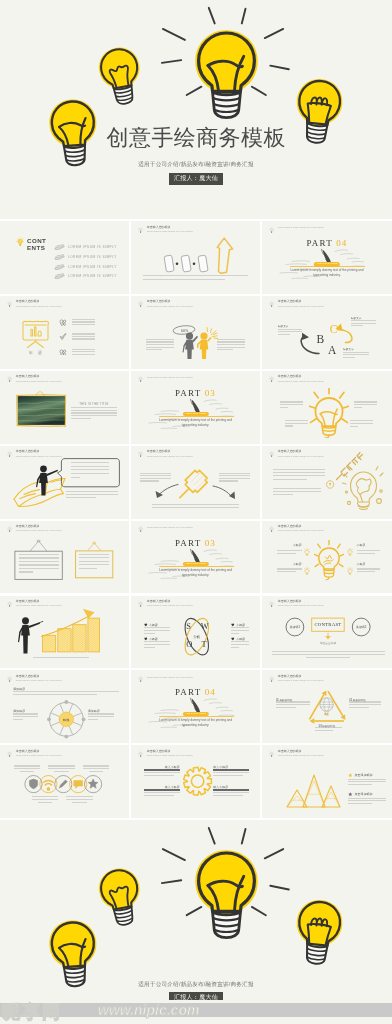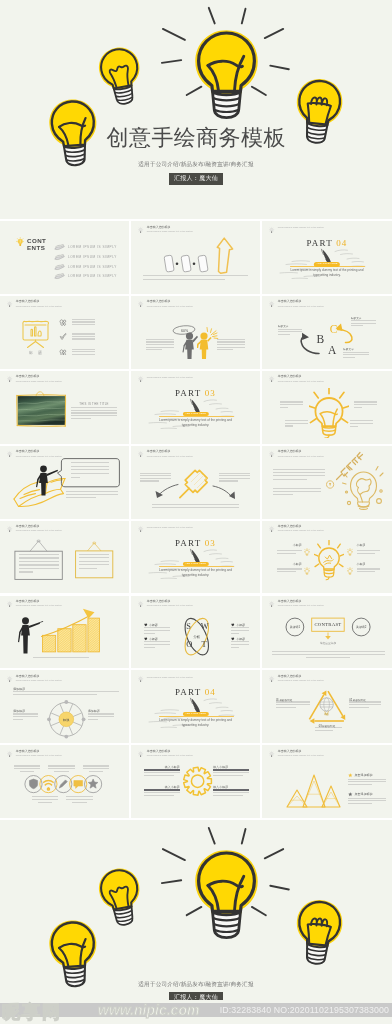--- a/index.html
+++ b/index.html
@@ -1307,17 +1307,16 @@
       <use href="#bulb" x="191.5" y="847" width="70" height="93"></use>
       <g transform="rotate(6 318 931)">
           <use href="#bulb3" x="294.5" y="890.5" width="48.5" height="82"></use>
         </g>
     </svg>
     <div class="f-sub">适用于公司介绍/新品发布/融资宣讲/商务汇报</div>
     <div class="f-badge">汇报人：魔大仙</div>
   </div>
   <div class="wm">
     <div class="wm-bar"></div>
-    <div class="wm-id">ID:32283840 NO:20201102195307383000</div>
     <div class="wm-logo">昵享网</div>
     <div class="wm-url">www.nipic.com</div>
   </div>
 </div>
 
 </body></html>

